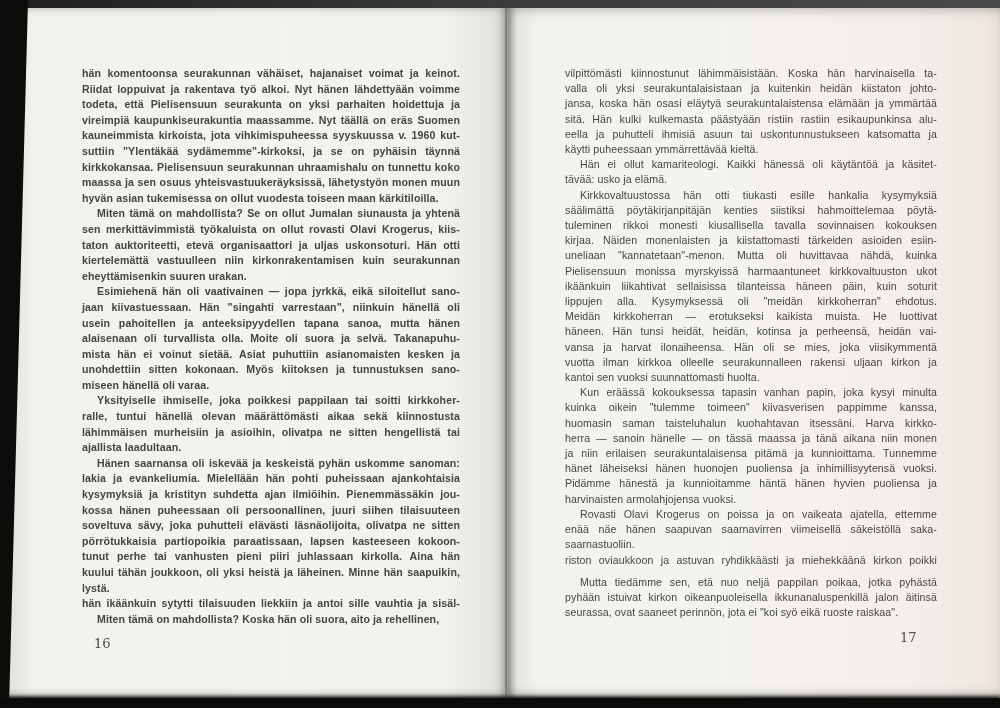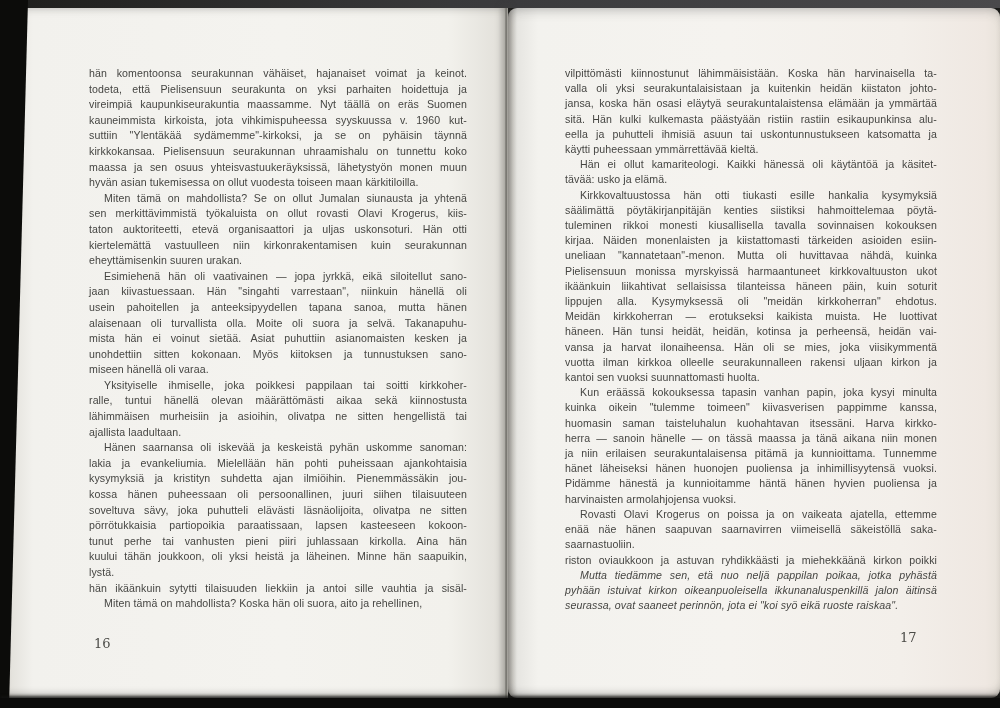--- a/index.html
+++ b/index.html
@@ -15,49 +15,49 @@
   .page{position:absolute;top:8px;height:690px;}
   .page-left{
     left:8px;width:500px;
     background:linear-gradient(90deg,#e2e0da 0%,#f2f1ed 5%,#f4f3ef 55%,#f2f1ec 88%,#e3e1db 98%,#cfcdc6 100%);
     box-shadow:inset 0 -8px 10px -7px rgba(30,30,28,.55),inset 0 7px 9px -7px rgba(60,60,58,.35);
   }
   .page-right{
     left:508px;width:492px;
     background:linear-gradient(90deg,#b3b0aa 0px,#e6e5e1 9px,#f3f2ee 30px,#f5f3ef 45%,#f3efea 80%,#efe8e2 97%,#e8e2da 100%);
     box-shadow:inset 0 -9px 10px -7px rgba(30,30,28,.5),inset 0 10px 12px -9px rgba(90,90,92,.45);
-    border-radius:9px;
   }
   .spine{position:absolute;left:504px;top:8px;width:4px;height:690px;
     background:linear-gradient(90deg,rgba(90,89,84,.15),#6d6c66 55%,rgba(120,118,112,.2));
     box-shadow:0 0 7px 2px rgba(70,70,66,.35);}
   .left-wedge{position:absolute;left:0;top:0;width:32px;height:708px;background:#0c0c0a;
     clip-path:polygon(0 0,28px 0,9px 100%,0 100%);}
   .text-col{position:absolute;color:#454542;font-size:10.6px;letter-spacing:.1px;}
-  .text-col.left-col{left:81px;top:58px;width:378px;line-height:15.6px;}
+  .text-col.left-col{left:74px;top:58px;width:378px;line-height:15.6px;font-weight:bold;}
   .text-col.right-col{left:57px;top:58px;width:372px;line-height:15.2px;}
   .para{margin:0;}
-  .para.space-before{font-style:italic;}
+  .para.space-before{margin-top:7px;}
   .line{text-align:justify;text-align-last:justify;}
   .line.last{text-align-last:left;}
   .para.indent .line.first{text-indent:15px;}
   .page-num{position:absolute;font-family:"DejaVu Serif",serif;font-size:13px;color:#4b4b47;}
   .num-left{left:86px;top:628px;}
   .num-right{left:392px;top:622px;}
 </style>
 </head>
 <body>
 
 <div class="stage">
   <div class="top-band"></div>
 
   <div class="page page-left">
     <div class="text-col left-col">
         <div class="para">
           <div class="line first">hän komentoonsa seurakunnan vähäiset, hajanaiset voimat ja keinot.</div>
+          <div class="line">Riidat loppuivat ja rakentava työ alkoi.  Nyt hänen lähdettyään voimme</div>
           <div class="line">todeta, että Pielisensuun seurakunta on yksi parhaiten hoidettuja ja</div>
           <div class="line">vireimpiä kaupunkiseurakuntia maassamme.  Nyt täällä on eräs Suomen</div>
           <div class="line">kauneimmista kirkoista, jota vihkimispuheessa syyskuussa v. 1960 kut-</div>
           <div class="line">suttiin "Ylentäkää sydämemme"-kirkoksi, ja se on pyhäisin täynnä</div>
           <div class="line">kirkkokansaa.  Pielisensuun seurakunnan uhraamishalu on tunnettu koko</div>
           <div class="line">maassa ja sen osuus yhteisvastuukeräyksissä, lähetystyön monen muun</div>
           <div class="line last">hyvän asian tukemisessa on ollut vuodesta toiseen maan kärkitiloilla.</div>
         </div>
         <div class="para indent">
           <div class="line first">Miten tämä on mahdollista? Se on ollut Jumalan siunausta ja yhtenä</div>

